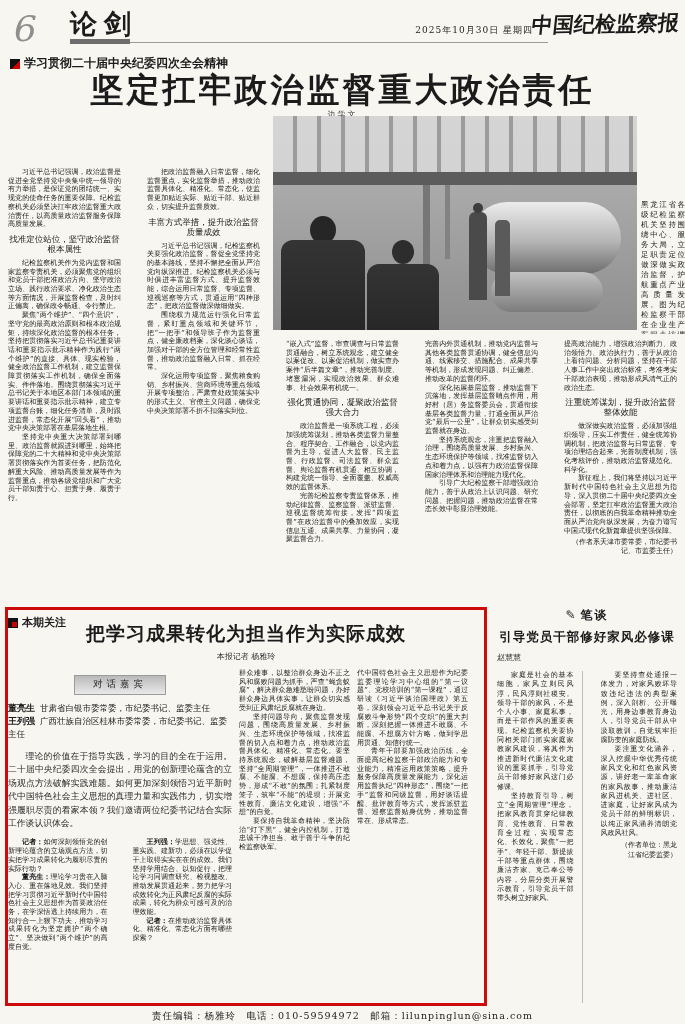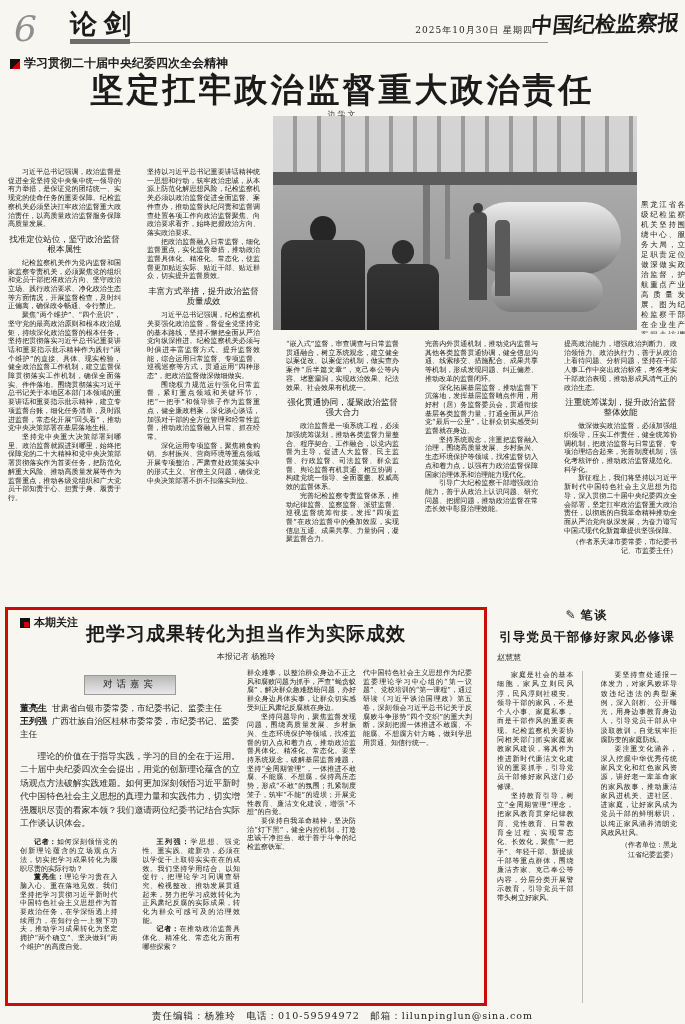--- a/index.html
+++ b/index.html
@@ -49,21 +49,21 @@
   .ph-torso { position:absolute; top:24px; left:0; width:100%; height:100%; border-radius:12px 12px 0 0;
               background:linear-gradient(180deg,#343434,#222); }
   .ph-fig2 .ph-head { width:22px; height:24px; background:#2d2d2d; }
   .ph-fig3 { position:absolute; left:196px; top:96px; width:18px; height:88px; background:#4a4a4a; border-radius:6px 6px 0 0; }
   .ph-fig3:before { content:""; position:absolute; top:-9px; left:4px; width:10px; height:10px; border-radius:50%; background:#3c3c3c; }
   .ph-fig4 { position:absolute; left:222px; top:104px; width:15px; height:76px; background:#5a5a5a; border-radius:5px 5px 0 0; }
   #photo-cap { position:absolute; left:633px; top:76px; width:44px; height:134px; overflow:hidden;
                font-size:7.5px; line-height:10px; text-align:justify; }
   
   #focus-box { position:absolute; left:5px; top:607px; width:482px; height:399px;
-               border:3px solid #ce0b0b; padding:5px 12px; }
+               border:3px solid #ce0b0b; padding:5px 0; }
   #focus-label { display:flex; align-items:center; gap:4px; font-size:11px; font-weight:900; }
   .focus-ic { width:10px; height:10px; background:#111; position:relative; display:inline-block; }
   .focus-ic:after { content:""; position:absolute; right:1px; bottom:1px; width:5px; height:5px; background:#c00; }
   #focus-headline { margin-top:-9px; text-align:center; font-size:19px; font-weight:900; letter-spacing:1px; }
   #focus-byline { text-align:center; font-size:8px; margin-top:4px; color:#333; }
   #focus-cols { display:flex; gap:7px; margin-top:7px; height:333px; }
   .f-col { width:111px; height:100%; overflow:hidden; font-size:7px; line-height:8.7px; text-align:justify; }
   .f-col p, .qa-col p { text-indent:2em; }
   .f-col p.noind, .qa-col p.noind { text-indent:0; }
   #f-left { width:224px; height:100%; overflow:hidden; }
@@ -115,33 +115,32 @@
         </div>
       <div class="subhead">找准定位站位，坚守政治监督根本属性</div>
       <div>
           <p>纪检监察机关作为党内监督和国家监察专责机关，必须聚焦党的组织和党员干部把准政治方向、坚守政治立场、践行政治要求、净化政治生态等方面情况，开展监督检查，及时纠正偏离，确保政令畅通、令行禁止。</p>
           <p>聚焦“两个维护”、“四个意识”，坚守党的最高政治原则和根本政治规矩，持续深化政治监督的根本任务，坚持把贯彻落实习近平总书记重要讲话和重要指示批示精神作为践行“两个维护”的直接、具体、现实检验，健全政治监督工作机制，建立监督保障贯彻落实工作机制，确保全面落实、件件落地。围绕贯彻落实习近平总书记关于本地区本部门本领域的重要讲话和重要指示批示精神，建立专项监督台账，细化任务清单，及时跟进监督，常态化开展“回头看”，推动党中央决策部署在基层落地生根。</p>
           <p>坚持党中央重大决策部署到哪里、政治监督就跟进到哪里，始终把保障党的二十大精神和党中央决策部署贯彻落实作为首要任务，把防范化解重大风险、推动高质量发展等作为监督重点，推动各级党组织和广大党员干部知责于心、担责于身、履责于行。</p>
         </div>
     </div>
     <div class="col pad-s">
       <div>
-          <p class="noind">坚持以习近平总书记重要讲话精神统一思想和行动，筑牢政治忠诚，从本源上防范化解思想风险，纪检监察机关必须以政治监督促进全面监督、案件查办，推动监督执纪问责和监督调查处置各项工作向政治监督聚焦、向政治要求看齐，始终把握政治方向、落实政治要求。</p>
           <p>把政治监督融入日常监督，细化监督重点，实化监督举措，推动政治监督具体化、精准化、常态化，使监督更加贴近实际、贴近干部、贴近群众，切实提升监督质效。</p>
         </div>
       <div class="subhead">丰富方式举措，提升政治监督质量成效</div>
       <div>
           <p>习近平总书记强调，纪检监察机关要强化政治监督，督促全党坚持党的基本路线，坚持不懈把全面从严治党向纵深推进。纪检监察机关必须与时俱进丰富监督方式、提升监督效能，综合运用日常监督、专项监督、巡视巡察等方式，贯通运用“四种形态”，把政治监督做深做细做实。</p>
           <p>围绕权力规范运行强化日常监督，紧盯重点领域和关键环节，把“一把手”和领导班子作为监督重点，健全廉政档案，深化谈心谈话，加强对干部的全方位管理和经常性监督，推动政治监督融入日常、抓在经常。</p>
           <p>深化运用专项监督，聚焦粮食购销、乡村振兴、营商环境等重点领域开展专项整治，严肃查处政策落实中的形式主义、官僚主义问题，确保党中央决策部署不折不扣落实到位。</p>
         </div>
     </div>
     <div class="col pad-l">
       <div>
-          <p class="noind">“嵌入式”监督，审查调查与日常监督贯通融合，树立系统观念，建立健全以案促改、以案促治机制，做实查办案件“后半篇文章”，克己奉公等内容、堵塞漏洞，实现政治效果、纪法效果、社会效果有机统一。</p>
+          <p class="noind">“嵌入式”监督，审查调查与日常监督贯通融合，树立系统观念，建立健全以案促改、以案促治机制，做实查办案件“后半篇文章”，推动完善制度、堵塞漏洞，实现政治效果、群众难事、社会效果有机统一。</p>
         </div>
       <div class="subhead">强化贯通协同，凝聚政治监督强大合力</div>
       <div>
           <p>政治监督是一项系统工程，必须加强统筹谋划，推动各类监督力量整合、程序契合、工作融合，以党内监督为主导，促进人大监督、民主监督、行政监督、司法监督、群众监督、舆论监督有机贯通、相互协调，构建党统一领导、全面覆盖、权威高效的监督体系。</p>
           <p>完善纪检监察专责监督体系，推动纪律监督、监察监督、派驻监督、巡视监督统筹衔接，发挥“四项监督”在政治监督中的叠加效应，实现信息互通、成果共享、力量协同，凝聚监督合力。</p>
         </div>
     </div>
     <div class="col pad-l">
       <div>
           <p class="noind">完善内外贯通机制，推动党内监督与其他各类监督贯通协调，健全信息沟通、线索移交、措施配合、成果共享等机制，形成发现问题、纠正偏差、推动改革的监督闭环。</p>
@@ -216,20 +215,21 @@
             </div>
         </div>
       </div>
       <div class="f-col">
           <p class="noind">群众难事，以整治群众身边不正之风和腐败问题为抓手，严查“蝇贪蚁腐”，解决群众急难愁盼问题，办好群众身边具体实事，让群众切实感受到正风肃纪反腐就在身边。</p>
           <p>坚持问题导向，聚焦监督发现问题，围绕高质量发展、乡村振兴、生态环境保护等领域，找准监督的切入点和着力点，推动政治监督具体化、精准化、常态化。要坚持系统观念，破解基层监督难题，坚持“全周期管理”，一体推进不敢腐、不能腐、不想腐，保持高压态势，形成“不敢”的氛围；扎紧制度笼子，筑牢“不能”的堤坝；开展党性教育、廉洁文化建设，增强“不想”的自觉。</p>
           <p>要保持自我革命精神，坚决防治“灯下黑”，健全内控机制，打造忠诚干净担当、敢于善于斗争的纪检监察铁军。</p>
         </div>
       <div class="f-col">
           <p class="noind">代中国特色社会主义思想作为纪委监委理论学习中心组的“第一议题”、党校培训的“第一课程”，通过研读《习近平谈治国理政》第五卷，深刻领会习近平总书记关于反腐败斗争形势“四个交织”的重大判断，深刻把握一体推进不敢腐、不能腐、不想腐方针方略，做到学思用贯通、知信行统一。</p>
+          <p>青年干部要加强政治历练，全面提高纪检监察干部政治能力和专业能力，精准运用政策策略，提升服务保障高质量发展能力，深化运用监督执纪“四种形态”，围绕“一把手”监督和同级监督，用好谈话提醒、批评教育等方式，发挥派驻监督、巡察监督贴身优势，推动监督常在、形成常态。</p>
         </div>
     </div>
   </div>
 
   <div id="essay">
     <div id="essay-label">
       <span class="pencil">✎</span><span>笔谈</span>
     </div>
     <div id="essay-title">引导党员干部修好家风必修课</div>
     <div id="essay-author">赵慧慧</div>

